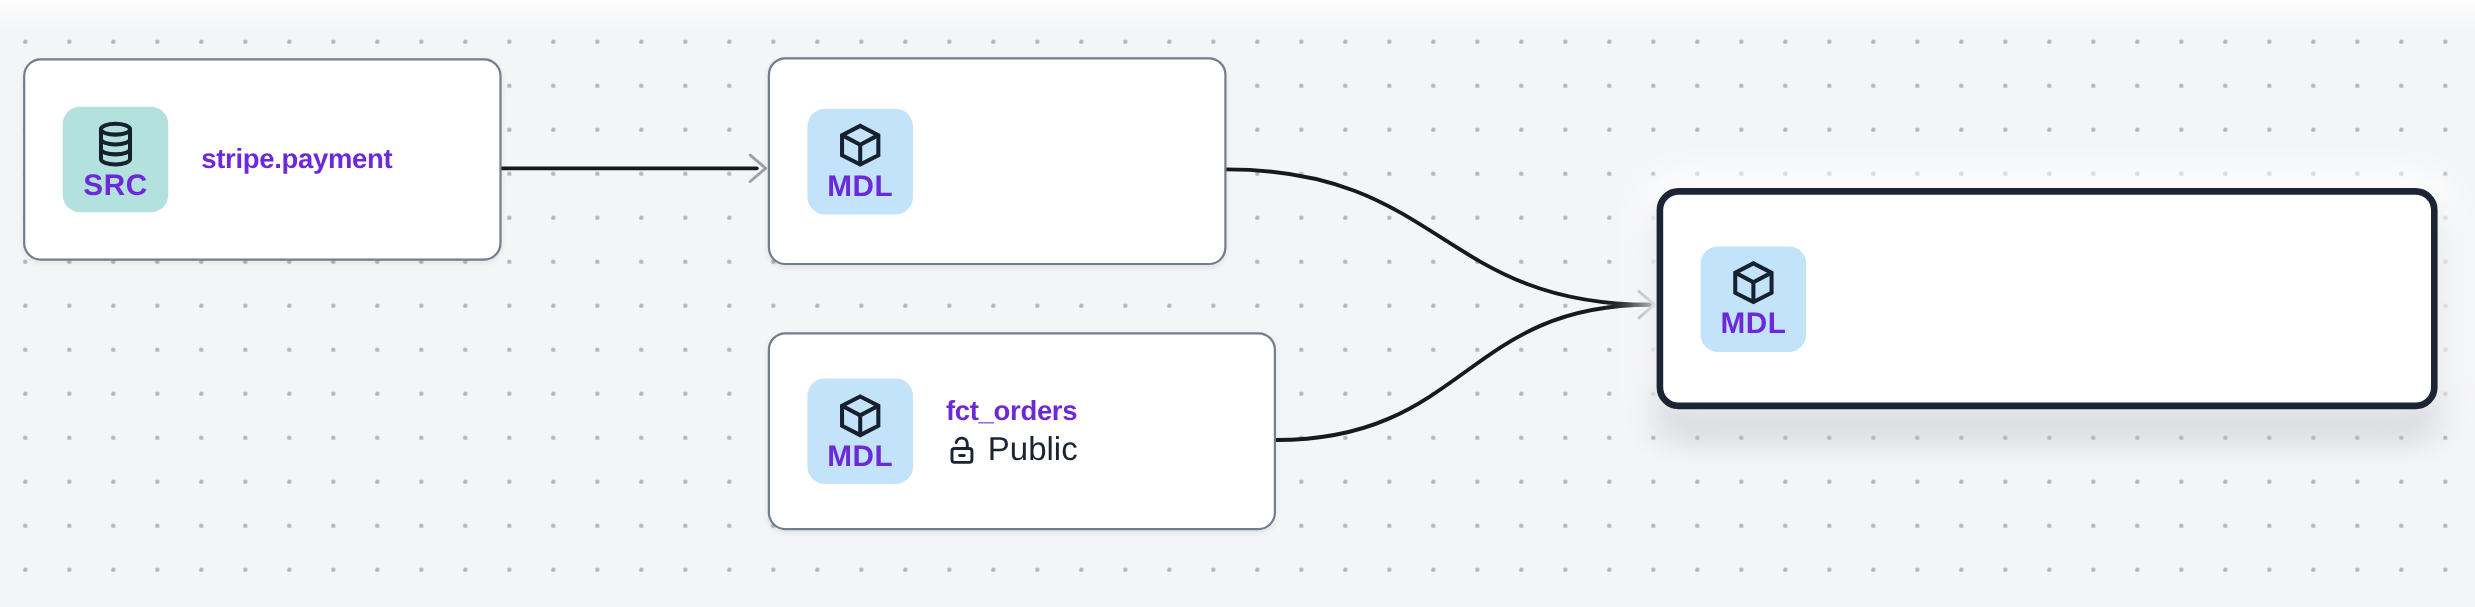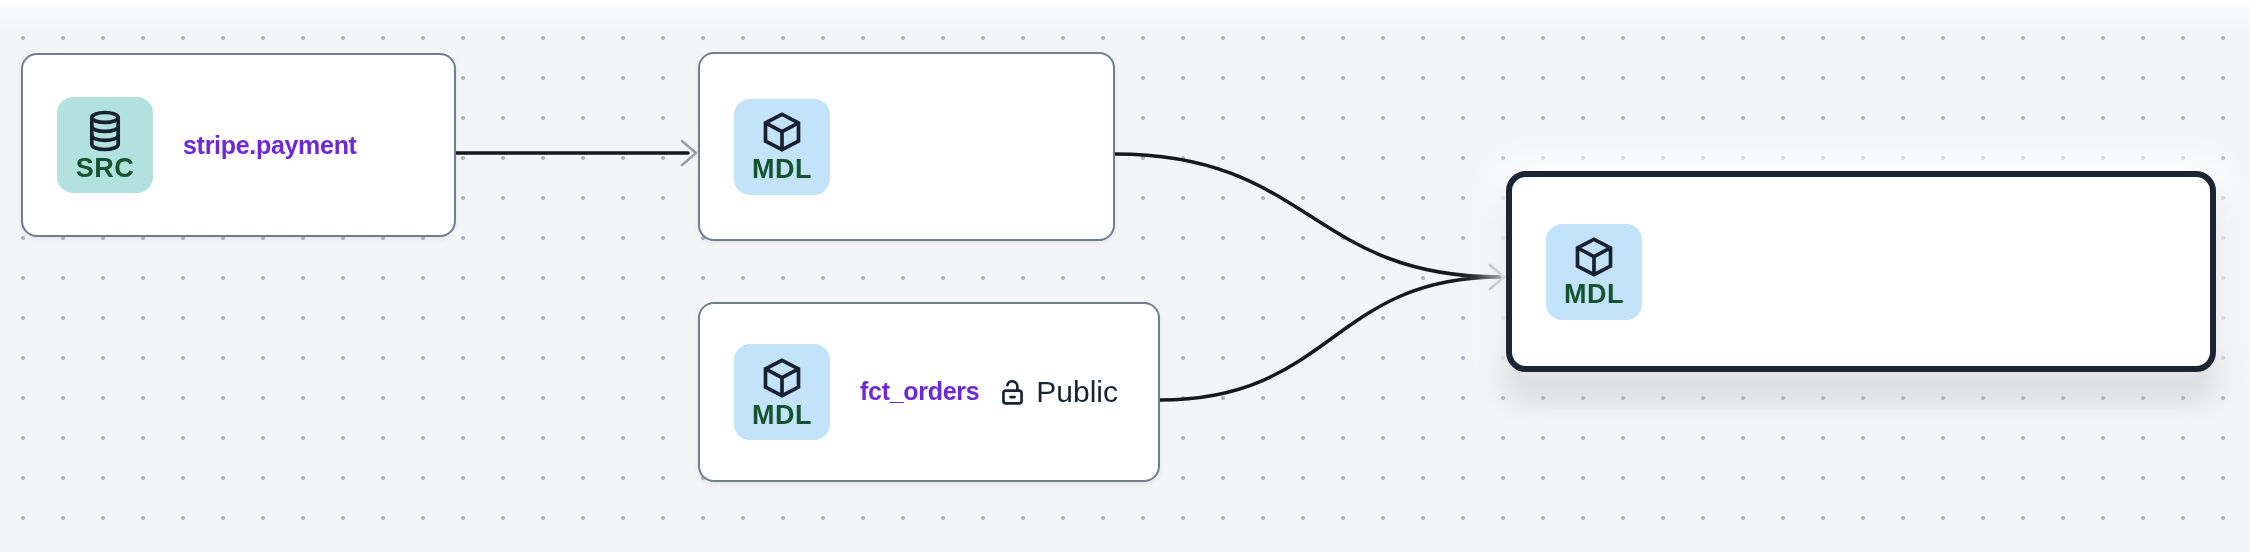--- a/index.html
+++ b/index.html
@@ -32,29 +32,29 @@
   }
   .node.selected{
     border:6px solid #1d2433;border-radius:20px;
     box-shadow:0 0 34px 14px rgba(255,255,255,.9),
                0 22px 30px -2px rgba(35,42,60,.33),
                0 6px 12px rgba(35,42,60,.14);
   }
   .badge{
     width:96px;height:96px;border-radius:16px;flex:0 0 auto;
     display:flex;flex-direction:column;align-items:center;justify-content:center;
-    gap:2px;color:#14532d;
+    gap:2px;color:#6d28d9;
   }
   .badge svg{display:block;}
   .badge-label{font-size:27px;font-weight:600;line-height:1;letter-spacing:.5px;}
   .node-label{
     font-size:25px;font-weight:600;letter-spacing:-.3px;
     white-space:nowrap;color:#6d28d9;
   }
-  .label-col{display:flex;flex-direction:row;gap:19px;}
+  .label-col{display:flex;flex-direction:column;gap:5px;}
   .meta-row{display:flex;align-items:flex-end;gap:9px;color:#1b2433;}
   .meta-row svg{display:block;flex:0 0 auto;}
   .meta-label{font-size:30px;font-weight:400;line-height:1;}
 </style>
 </head>
 <body>
 
 <div class="canvas">
   <div class="dots"></div>
   <div class="topfade"></div>

